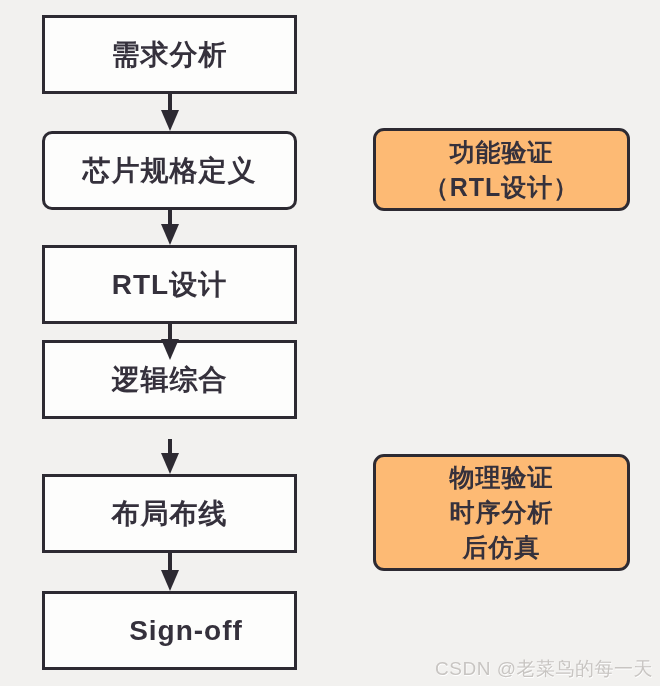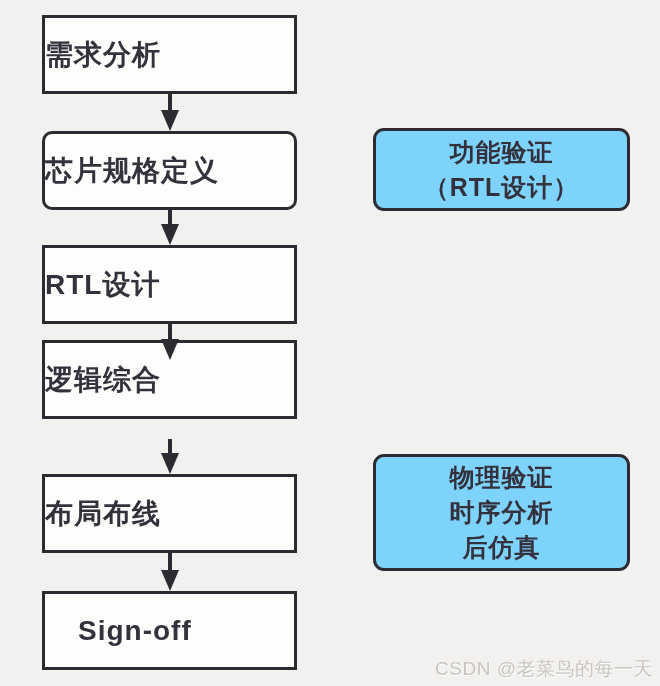--- a/index.html
+++ b/index.html
@@ -17,33 +17,34 @@
   .step-box {
     position: absolute;
     left: 42px;
     width: 255px;
     height: 79px;
     background: #fdfdfc;
     border: 3px solid #2d2a32;
     box-sizing: border-box;
     display: flex;
     align-items: center;
+    justify-content: center;
   }
   .step-label {
     font-size: 28px;
     font-weight: bold;
     color: #35313c;
     letter-spacing: 1px;
     white-space: nowrap;
   }
   .note-box {
     position: absolute;
     left: 373px;
     width: 257px;
-    background: #7dd3fc;
+    background: #fdba74;
     border: 3px solid #2d2a32;
     border-radius: 11px;
     box-sizing: border-box;
     display: flex;
     flex-direction: column;
     align-items: center;
     justify-content: center;
   }
   .note-line {
     font-size: 25px;

